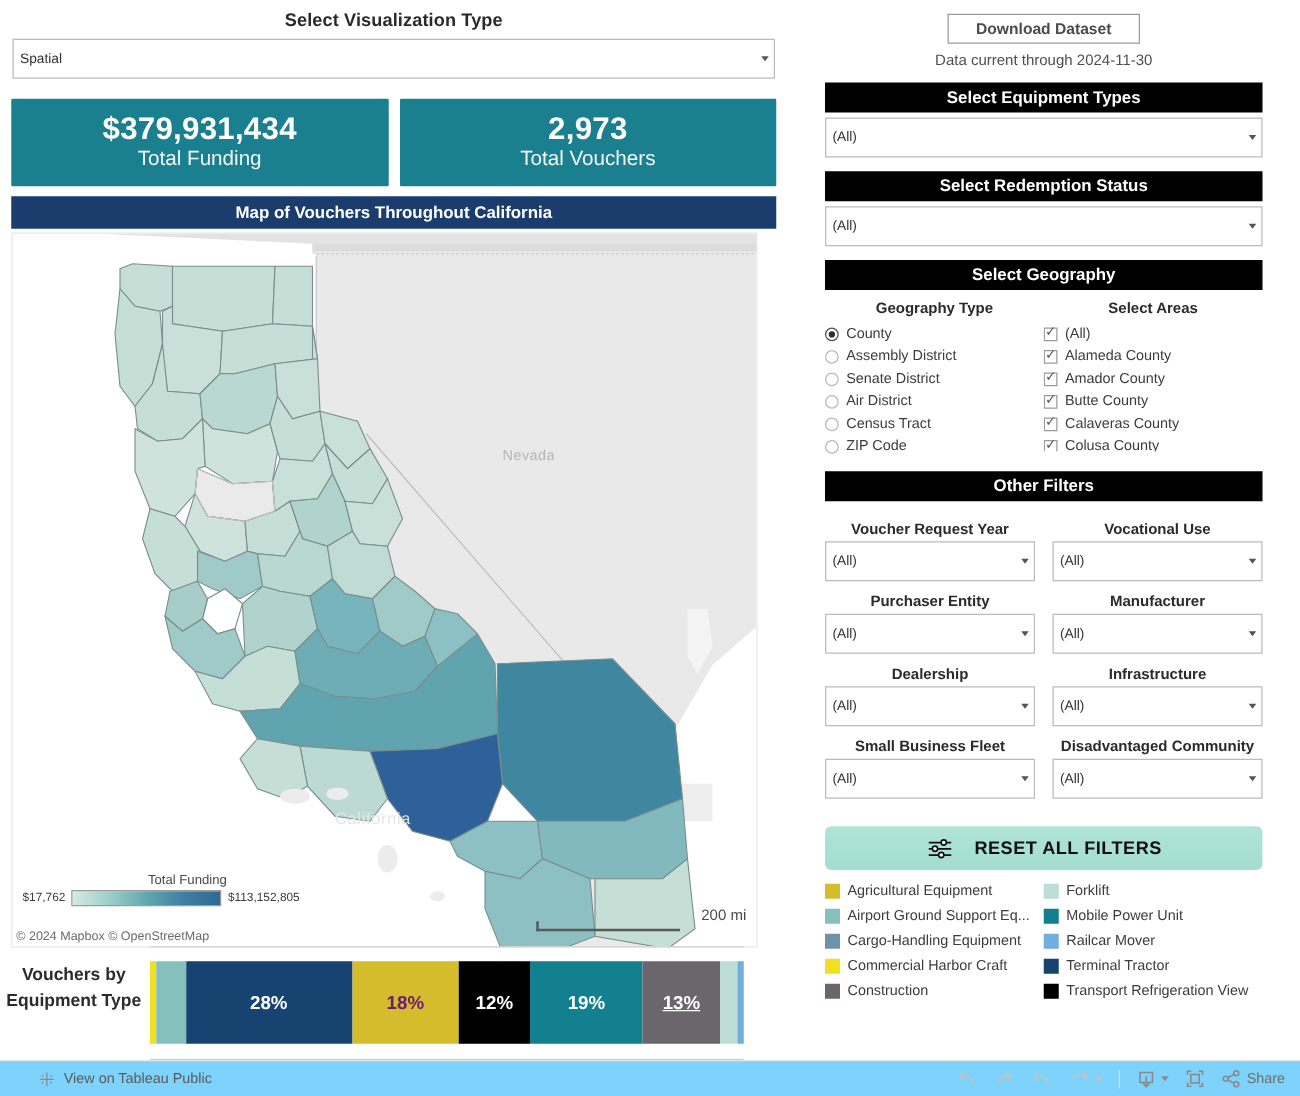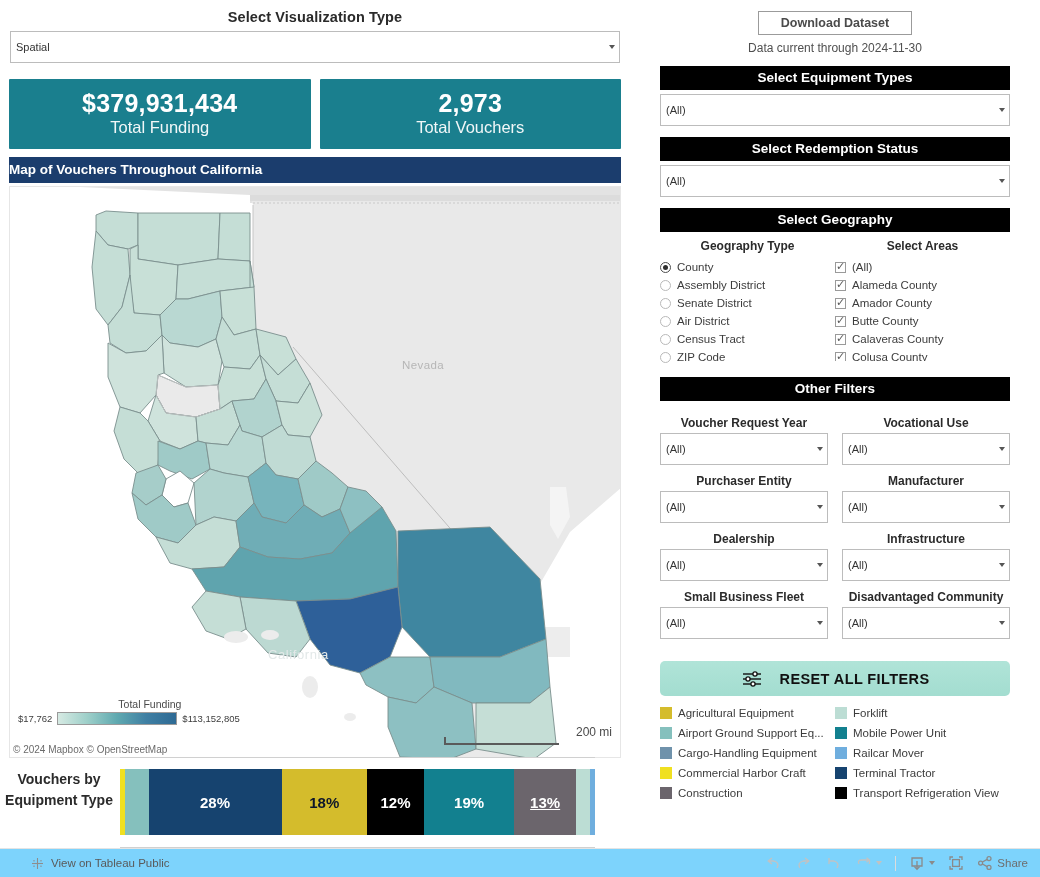--- a/index.html
+++ b/index.html
@@ -34,27 +34,27 @@
 
   .kpi-row { display: flex; gap: 9px; margin: 16px 9px 0 9px; }
   .kpi {
     flex: 1; background: #1a7f8e; color: #fff; text-align: center;
     padding: 10px 4px 12px 4px; border-radius: 1px;
   }
   .kpi-value { font-size: 25px; font-weight: bold; letter-spacing: .2px; line-height: 1.12; }
   .kpi-label { font-size: 16.5px; font-weight: normal; margin-top: 1px; color: #f1f7f8; }
 
   .map-title {
-    background: #1b3d6d; color: #fff; text-align: left; font-weight: bold;
+    background: #1b3d6d; color: #fff; text-align: center; font-weight: bold;
     font-size: 13.5px; padding: 5px 0 6px 0; margin: 8px 9px 0 9px;
   }
 
   
   #map-wrap {
-    position: relative; margin: 3px 9px 0 9px; height: 572px;
+    position: relative; margin: 3px 24px 0 9px; height: 572px;
     background: #ffffff; border: 1px solid #e6e6e6; overflow: hidden;
   }
   #map-svg { position: absolute; left: 0; top: 0; }
   .nevada-label {
     position: absolute; left: 392px; top: 172px; font-size: 11.5px; color: #b6b6b6;
     letter-spacing: .4px;
   }
   .california-label {
     position: absolute; left: 258px; top: 460px; font-size: 13px; color: #e2e8e8;
     letter-spacing: .6px;
@@ -350,21 +350,21 @@
       <div id="bar-title">Vouchers by Equipment Type</div>
       <div id="bar-plot">
         <div class="bar-axis-line" style="top:0px;"></div>
         <div class="bar-axis-line" style="top:90px;"></div>
         <div id="bar-stack">
             <div class="bar-seg" title="Commercial Harbor Craft" style="width: 1%; background: rgb(240, 224, 32); color: transparent;"></div>
             <div class="bar-seg" title="Airport Ground Support Equipment" style="width: 5%; background: rgb(133, 192, 189); color: transparent;"></div>
             <div class="bar-seg" title="Terminal Tractor" style="width: 28%; background: rgb(22, 67, 111); color: rgb(255, 255, 255);">
               <span>28%</span>
             </div>
-            <div class="bar-seg" title="Agricultural Equipment" style="width: 18%; background: rgb(212, 188, 44); color: #0f172a;">
+            <div class="bar-seg" title="Agricultural Equipment" style="width: 18%; background: rgb(212, 188, 44); color: #701a75;">
               <span>18%</span>
             </div>
             <div class="bar-seg" title="Transport Refrigeration Unit" style="width: 12%; background: rgb(0, 0, 0); color: rgb(255, 255, 255);">
               <span>12%</span>
             </div>
             <div class="bar-seg" title="Mobile Power Unit" style="width: 19%; background: rgb(18, 128, 143); color: rgb(255, 255, 255);">
               <span>19%</span>
             </div>
             <div class="bar-seg" title="Construction" style="width: 13%; background: rgb(107, 101, 108); color: rgb(255, 255, 255); text-decoration: underline;">
               <span>13%</span>

